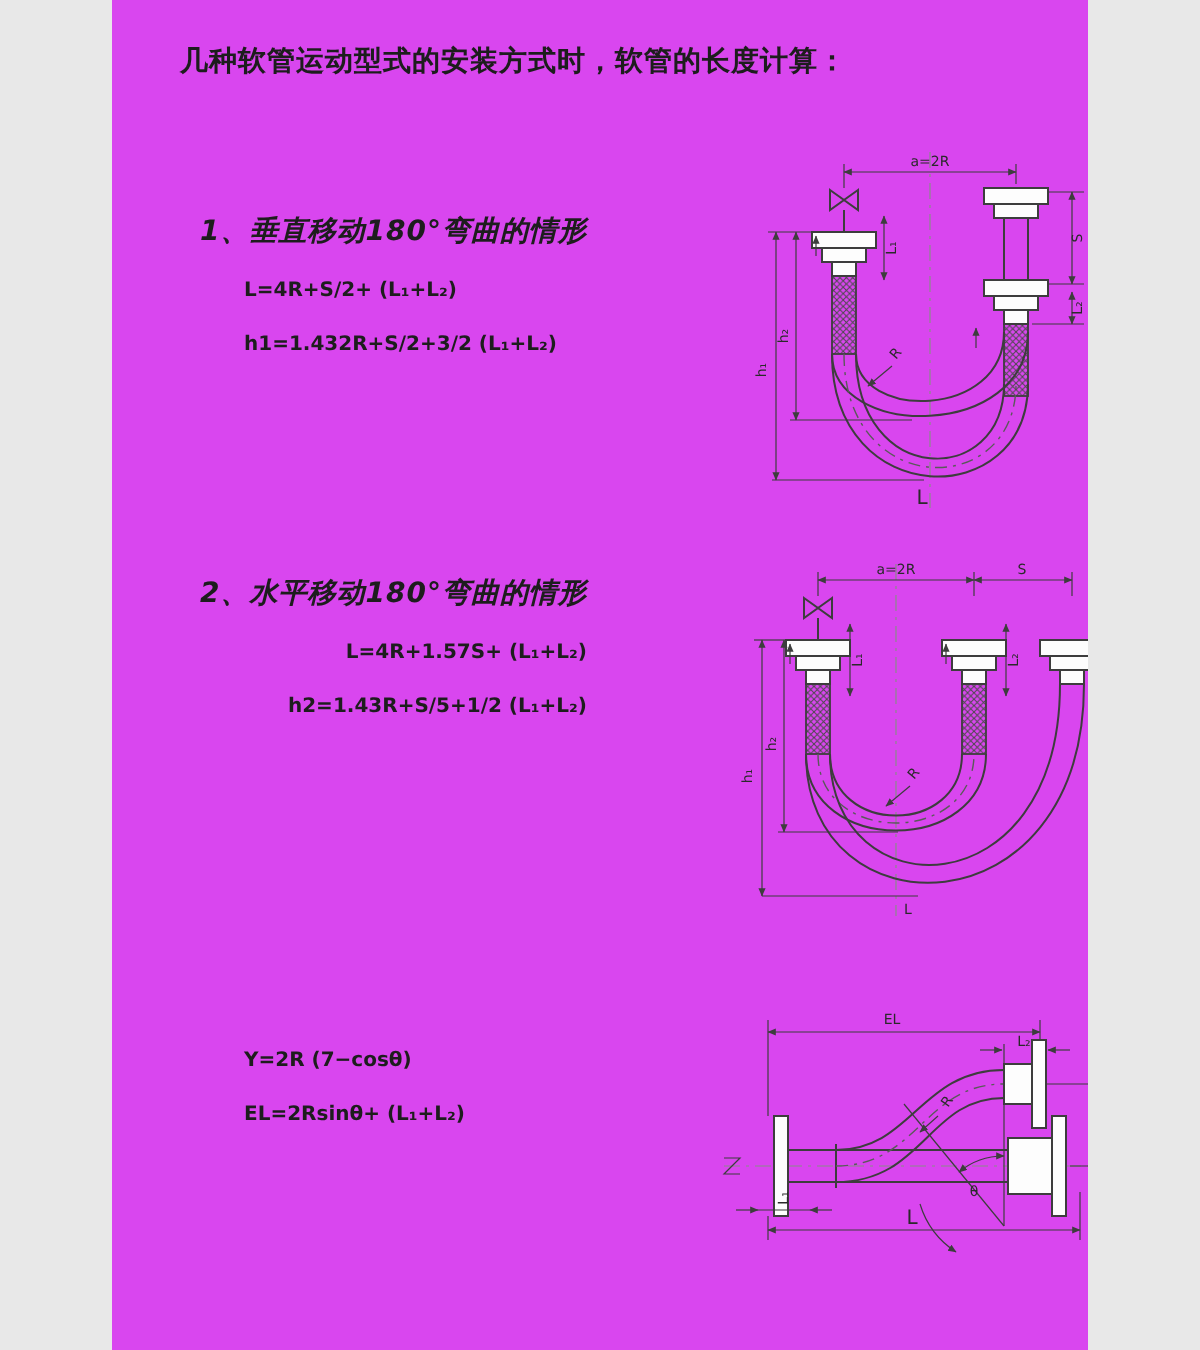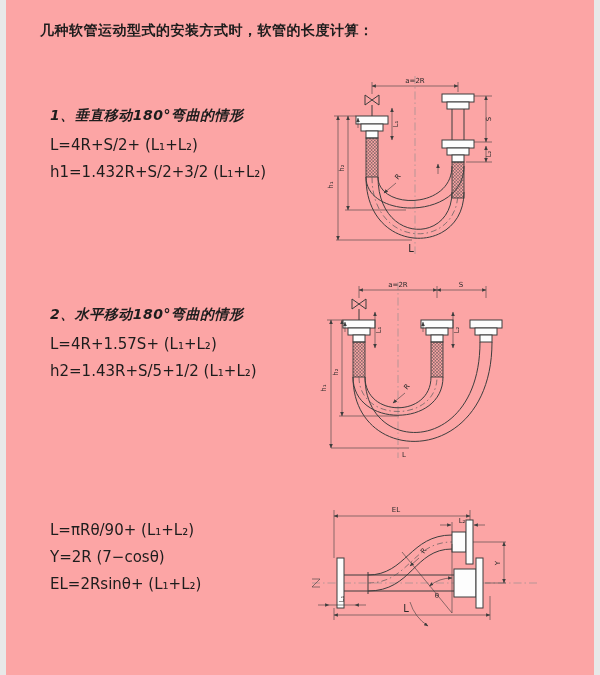--- a/index.html
+++ b/index.html
@@ -1,29 +1,29 @@
 <!DOCTYPE html>
 <html><head>
 <meta charset="utf-8">
 <style>
   html,body{margin:0;padding:0;background:#e8e8e8;}
   .page{
-    position:relative;width:588px;height:675px;background:#fca5a5;
+    position:relative;width:488px;height:675px;background:#d946ef;
     font-family:"DejaVu Sans","Liberation Sans",sans-serif;color:#1d1d1d;
     overflow:hidden;margin:0 auto;
   }
   .title{
     position:absolute;left:34px;top:22px;font-size:14px;font-weight:bold;
     letter-spacing:0.5px;
   }
   .section{position:absolute;left:44px;}
   .section .heading{font-size:14px;font-weight:bold;letter-spacing:0.5px;margin:0 0 7px 0;font-style:italic;}
-  .section .formula{font-size:15px;font-weight:normal;line-height:27px;white-space:nowrap;}
+  .section .formula{font-size:10px;font-weight:bold;margin-left:22px;line-height:27px;white-space:nowrap;}
   #sec1{top:107px;}
-  #sec2{top:306px;}
+  #sec2{top:288px;text-align:right;}
   #sec3{top:517px;}
   .diag{position:absolute;}
   #d1{left:308px;top:70px;}
   #d2{left:303px;top:276px;}
   #d3{left:298px;top:496px;}
   
   .s{stroke:#3d3d3d;stroke-width:1;fill:none;}
   .fit{stroke:#3d3d3d;stroke-width:1;fill:#fdfdfd;}
   .d{stroke:#3d3d3d;stroke-width:0.6;fill:none;}
   .cl{stroke:#8a8a8a;stroke-width:0.6;fill:none;stroke-dasharray:8 3 1.5 3;}
@@ -44,21 +44,20 @@
     <div class="formula">h1=1.432R+S/2+3/2 (L₁+L₂)</div>
   </div>
 
   <div class="section" id="sec2">
     <div class="heading">2、水平移动180°弯曲的情形</div>
     <div class="formula">L=4R+1.57S+ (L₁+L₂)</div>
     <div class="formula">h2=1.43R+S/5+1/2 (L₁+L₂)</div>
   </div>
 
   <div class="section" id="sec3">
-    <div class="formula">L=πRθ/90+ (L₁+L₂)</div>
     <div class="formula">Y=2R (7−cosθ)</div>
     <div class="formula">EL=2Rsinθ+ (L₁+L₂)</div>
   </div>
 
   <svg id="d1" class="diag" width="290" height="192" viewBox="0 0 290 192">
     <defs>
       <marker id="ar1" orient="auto-start-reverse" markerWidth="9" markerHeight="8" refX="6.5" refY="3">
         <path d="M0,0 L7,3 L0,6 Z" fill="#3d3d3d"></path>
       </marker>
       <pattern id="ht1" width="3.2" height="3.2" patternUnits="userSpaceOnUse">

